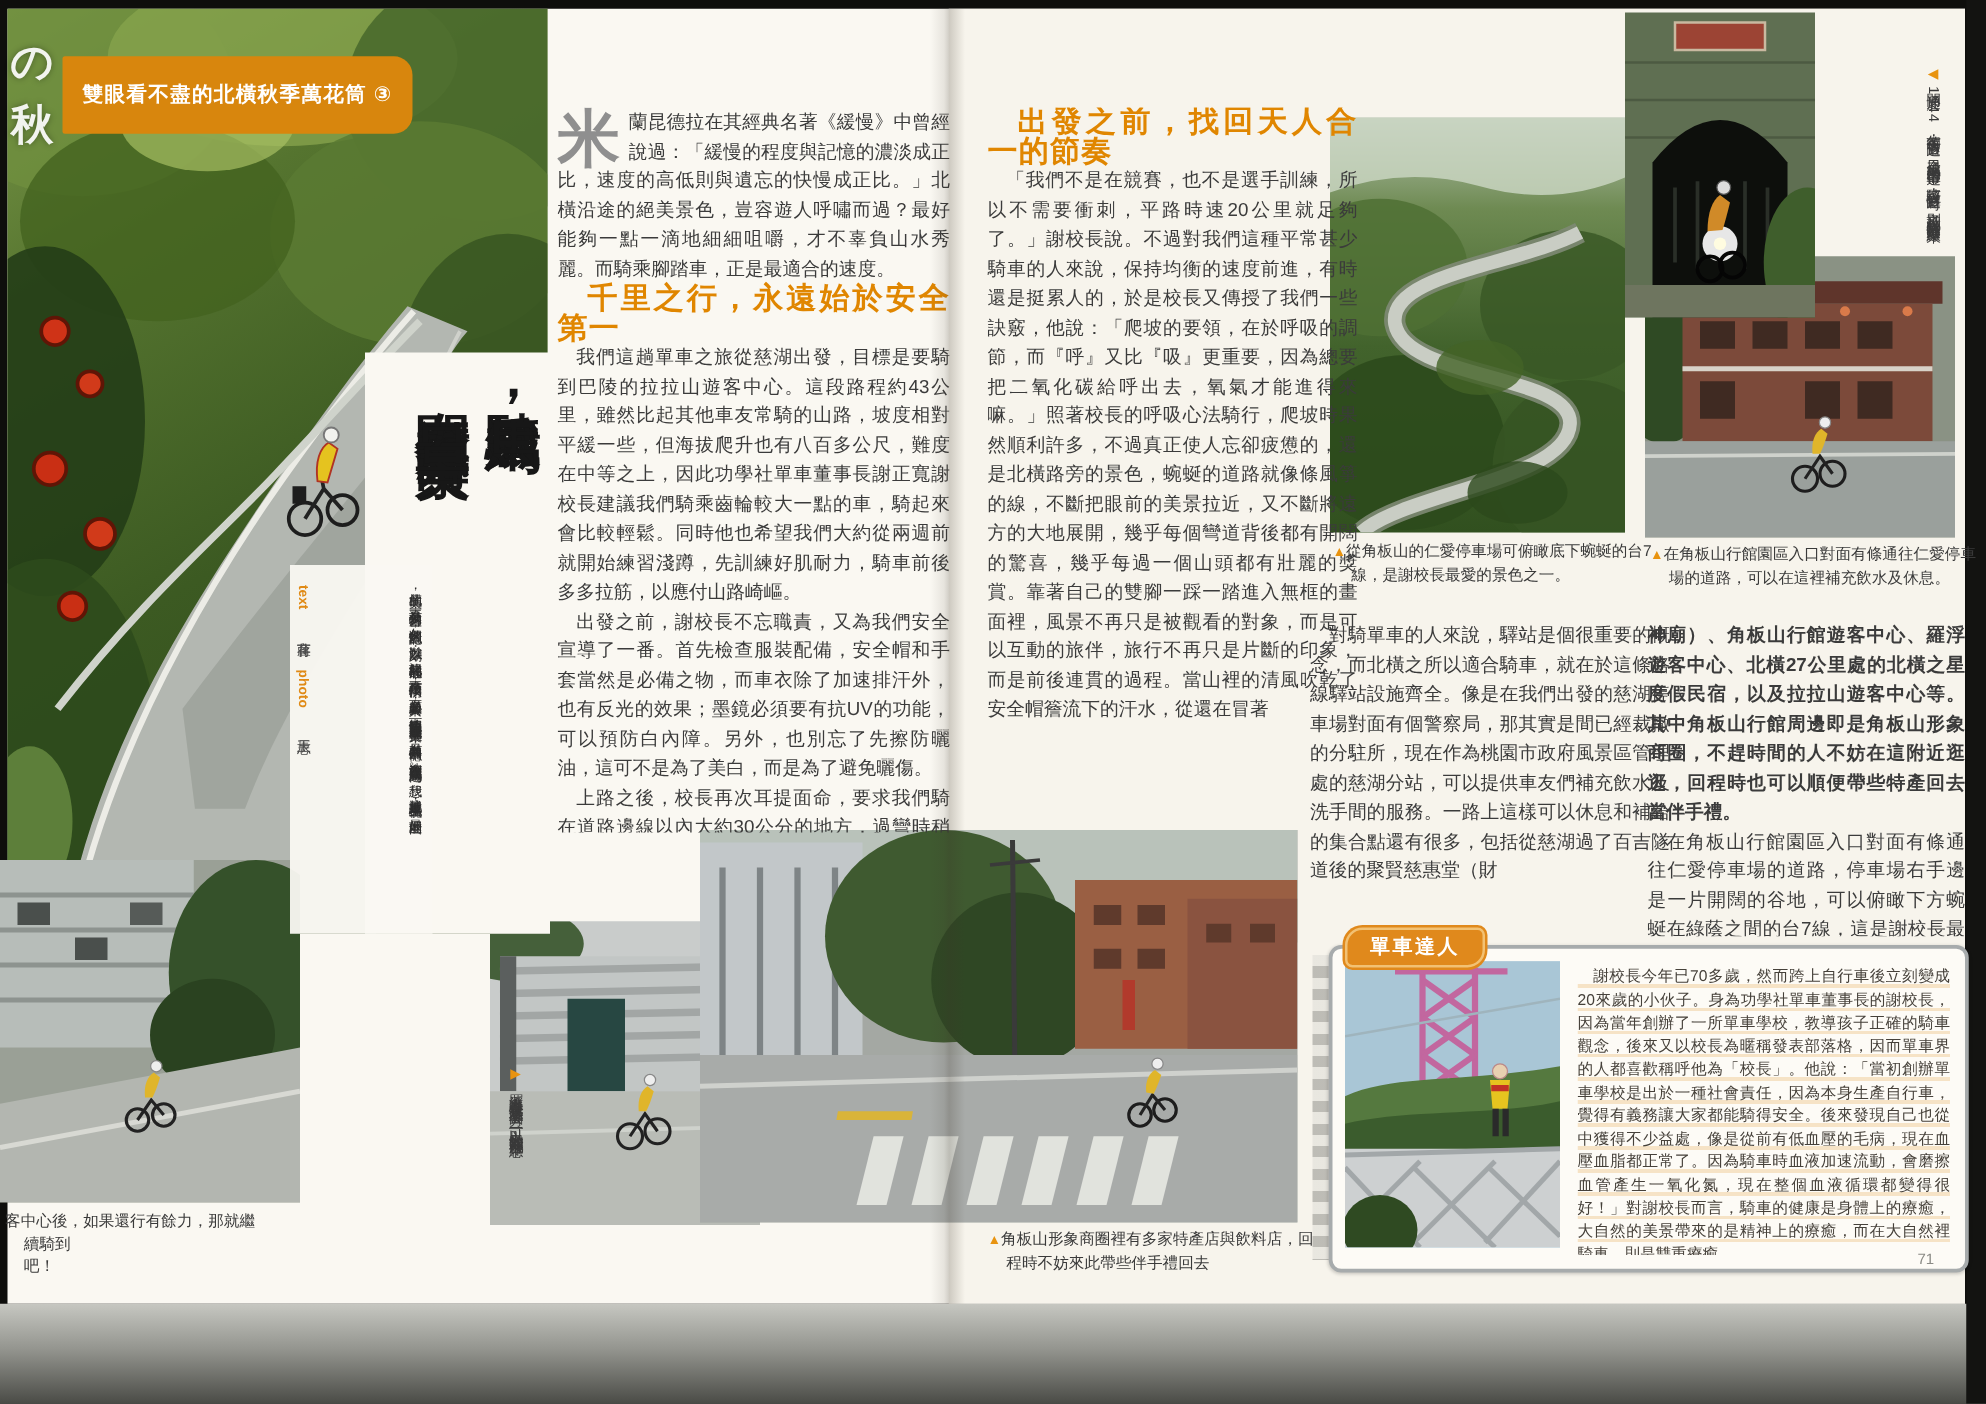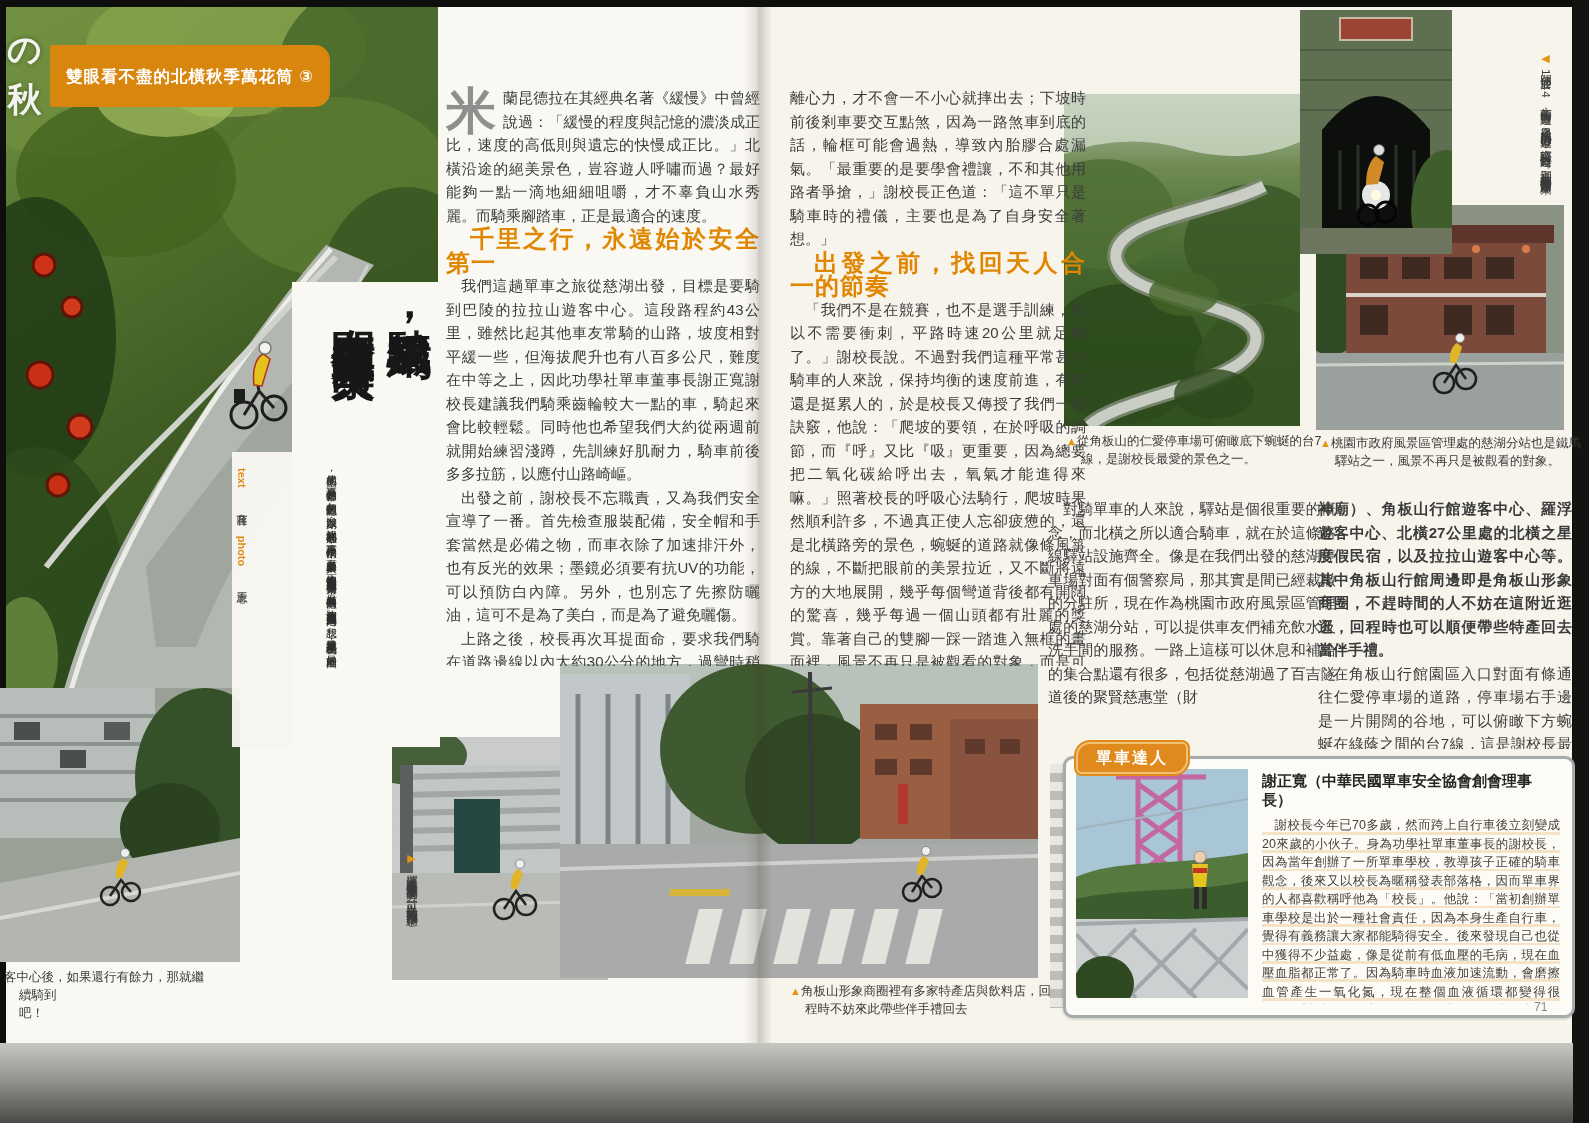--- a/index.html
+++ b/index.html
@@ -244,21 +244,20 @@
       <path d="M357,210 C356,201 359,195 364,192 L369,196 C367,202 365,207 363,211 Z" fill="#e0b52a"></path>
       <circle cx="366" cy="187" r="4.5" fill="#eee" stroke="#888"></circle>
     </g>
   </svg>
 </div>
 <div class="hcap" style="left:790px;top:982px;width:255px;">
   <span class="marker">▲</span><span>角板山形象商圈裡有多家特產店與飲料店，回程時不妨來此帶些伴手禮回去</span>
 </div>
 
 <div class="body-col" style="left:790px;top:86px;width:296px;height:580px;">
-  <p style="text-indent:0;">離心力，才不會一不小心就摔出去；下坡時前後剎車要交互點煞，因為一路煞車到底的話，輪框可能會過熱，導致內胎膠合處漏氣。「最重要的是要學會禮讓，不和其他用路者爭搶，」謝校長正色道：「這不單只是騎車時的禮儀，主要也是為了自身安全著想。」</p>
   <p class="sec-head">出發之前，找回天人合一的節奏</p>
   <p>「我們不是在競賽，也不是選手訓練，所以不需要衝刺，平路時速20公里就足夠了。」謝校長說。不過對我們這種平常甚少騎車的人來說，保持均衡的速度前進，有時還是挺累人的，於是校長又傳授了我們一些訣竅，他說：「爬坡的要領，在於呼吸的調節，而『呼』又比『吸』更重要，因為總要把二氧化碳給呼出去，氧氣才能進得來嘛。」照著校長的呼吸心法騎行，爬坡時果然順利許多，不過真正使人忘卻疲憊的，還是北橫路旁的景色，蜿蜒的道路就像條風箏的線，不斷把眼前的美景拉近，又不斷將遠方的大地展開，幾乎每個彎道背後都有開闊的驚喜，幾乎每過一個山頭都有壯麗的獎賞。靠著自己的雙腳一踩一踏進入無框的畫面裡，風景不再只是被觀看的對象，而是可以互動的旅伴，旅行不再只是片斷的印象，而是前後連貫的過程。當山裡的清風吹乾了安全帽簷流下的汗水，從還在冒著</p>
 </div>
 
 <div class="ph" style="left:1064px;top:94px;width:236px;height:332px;
      background:linear-gradient(180deg,#b6c4b2 0%,#6e8a52 22%,#42632c 55%,#31501f 100%);">
   <svg width="100%" height="100%" viewBox="0 0 236 332" preserveAspectRatio="none">
     <path d="M0,60 Q60,38 120,55 T236,48 L236,0 L0,0 Z" fill="#cdd8c6" opacity=".8"></path>
     <ellipse cx="40" cy="120" rx="70" ry="55" fill="#4f7034" opacity=".85"></ellipse>
     <ellipse cx="190" cy="150" rx="70" ry="60" fill="#3a5826" opacity=".85"></ellipse>
@@ -300,21 +299,21 @@
     <g>
       <circle cx="128" cy="178" r="10" fill="none" stroke="#1d1d1d" stroke-width="2.5"></circle>
       <circle cx="150" cy="174" r="10" fill="none" stroke="#1d1d1d" stroke-width="2.5"></circle>
       <path d="M128,178 L140,160 L150,174" stroke="#222" stroke-width="2.5" fill="none"></path>
       <path d="M134,158 C133,148 136,141 141,138 L146,142 C144,149 142,154 140,158 Z" fill="#e0b52a"></path>
       <circle cx="144" cy="133" r="4.5" fill="#eee" stroke="#888"></circle>
     </g>
   </svg>
 </div>
 <div class="hcap" style="left:1320px;top:434px;width:248px;">
-  <span class="marker">▲</span><span>桃園市政府風景區管理處的慈湖分站也是鐵馬驛站之一，風景不再只是被觀看的對象。</span>
+  <span class="marker">▲</span><span>在角板山行館園區入口對面有條通往仁愛停車場的道路，可以在這裡補充飲水及休息。</span>
 </div>
 
 <div class="ph" style="left:1300px;top:10px;width:152px;height:244px;background:#5f6f52;z-index:2;">
   <svg width="100%" height="100%" viewBox="0 0 152 244" preserveAspectRatio="none">
     <g stroke="#4c5a42" stroke-width="2">
         <line x1="0" y1="40" x2="152" y2="40"></line>
         <line x1="0" y1="70" x2="152" y2="70"></line>
         <line x1="0" y1="100" x2="152" y2="100"></line>
       </g>
     <rect x="40" y="8" width="72" height="22" fill="#9c4434" stroke="#c9b9a0" stroke-width="2"></rect>
@@ -382,21 +381,20 @@
           <line x1="60" y1="160" x2="0" y2="220"></line>
         <line x1="55" y1="165" x2="120" y2="229"></line>
           <line x1="120" y1="160" x2="55" y2="225"></line>
         <line x1="115" y1="165" x2="172" y2="220"></line>
           <line x1="172" y1="160" x2="112" y2="225"></line>
       </g>
       <ellipse cx="28" cy="215" rx="30" ry="28" fill="#2f4a22"></ellipse>
     </svg>
   </div>
   <div class="expert-text">
-    <p class="expert-title">謝正寬（中華民國單車安全協會創會理事長）</p>
     <p class="expert-body">謝校長今年已70多歲，然而跨上自行車後立刻變成20來歲的小伙子。身為功學社單車董事長的謝校長，因為當年創辦了一所單車學校，教導孩子正確的騎車觀念，後來又以校長為暱稱發表部落格，因而單車界的人都喜歡稱呼他為「校長」。他說：「當初創辦單車學校是出於一種社會責任，因為本身生產自行車，覺得有義務讓大家都能騎得安全。後來發現自己也從中獲得不少益處，像是從前有低血壓的毛病，現在血壓血脂都正常了。因為騎車時血液加速流動，會磨擦血管產生一氧化氮，現在整個血液循環都變得很好！」對謝校長而言，騎車的健康是身體上的療癒，大自然的美景帶來的是精神上的療癒，而在大自然裡騎車，則是雙重療癒。</p>
   </div>
 </div>
 <div class="expert-tab">單車達人</div>
 
 <div class="page-num">71</div>
 
 <div class="gutter"></div>
 <div class="bottom-shadow"></div>
 <div class="right-edge"></div>

